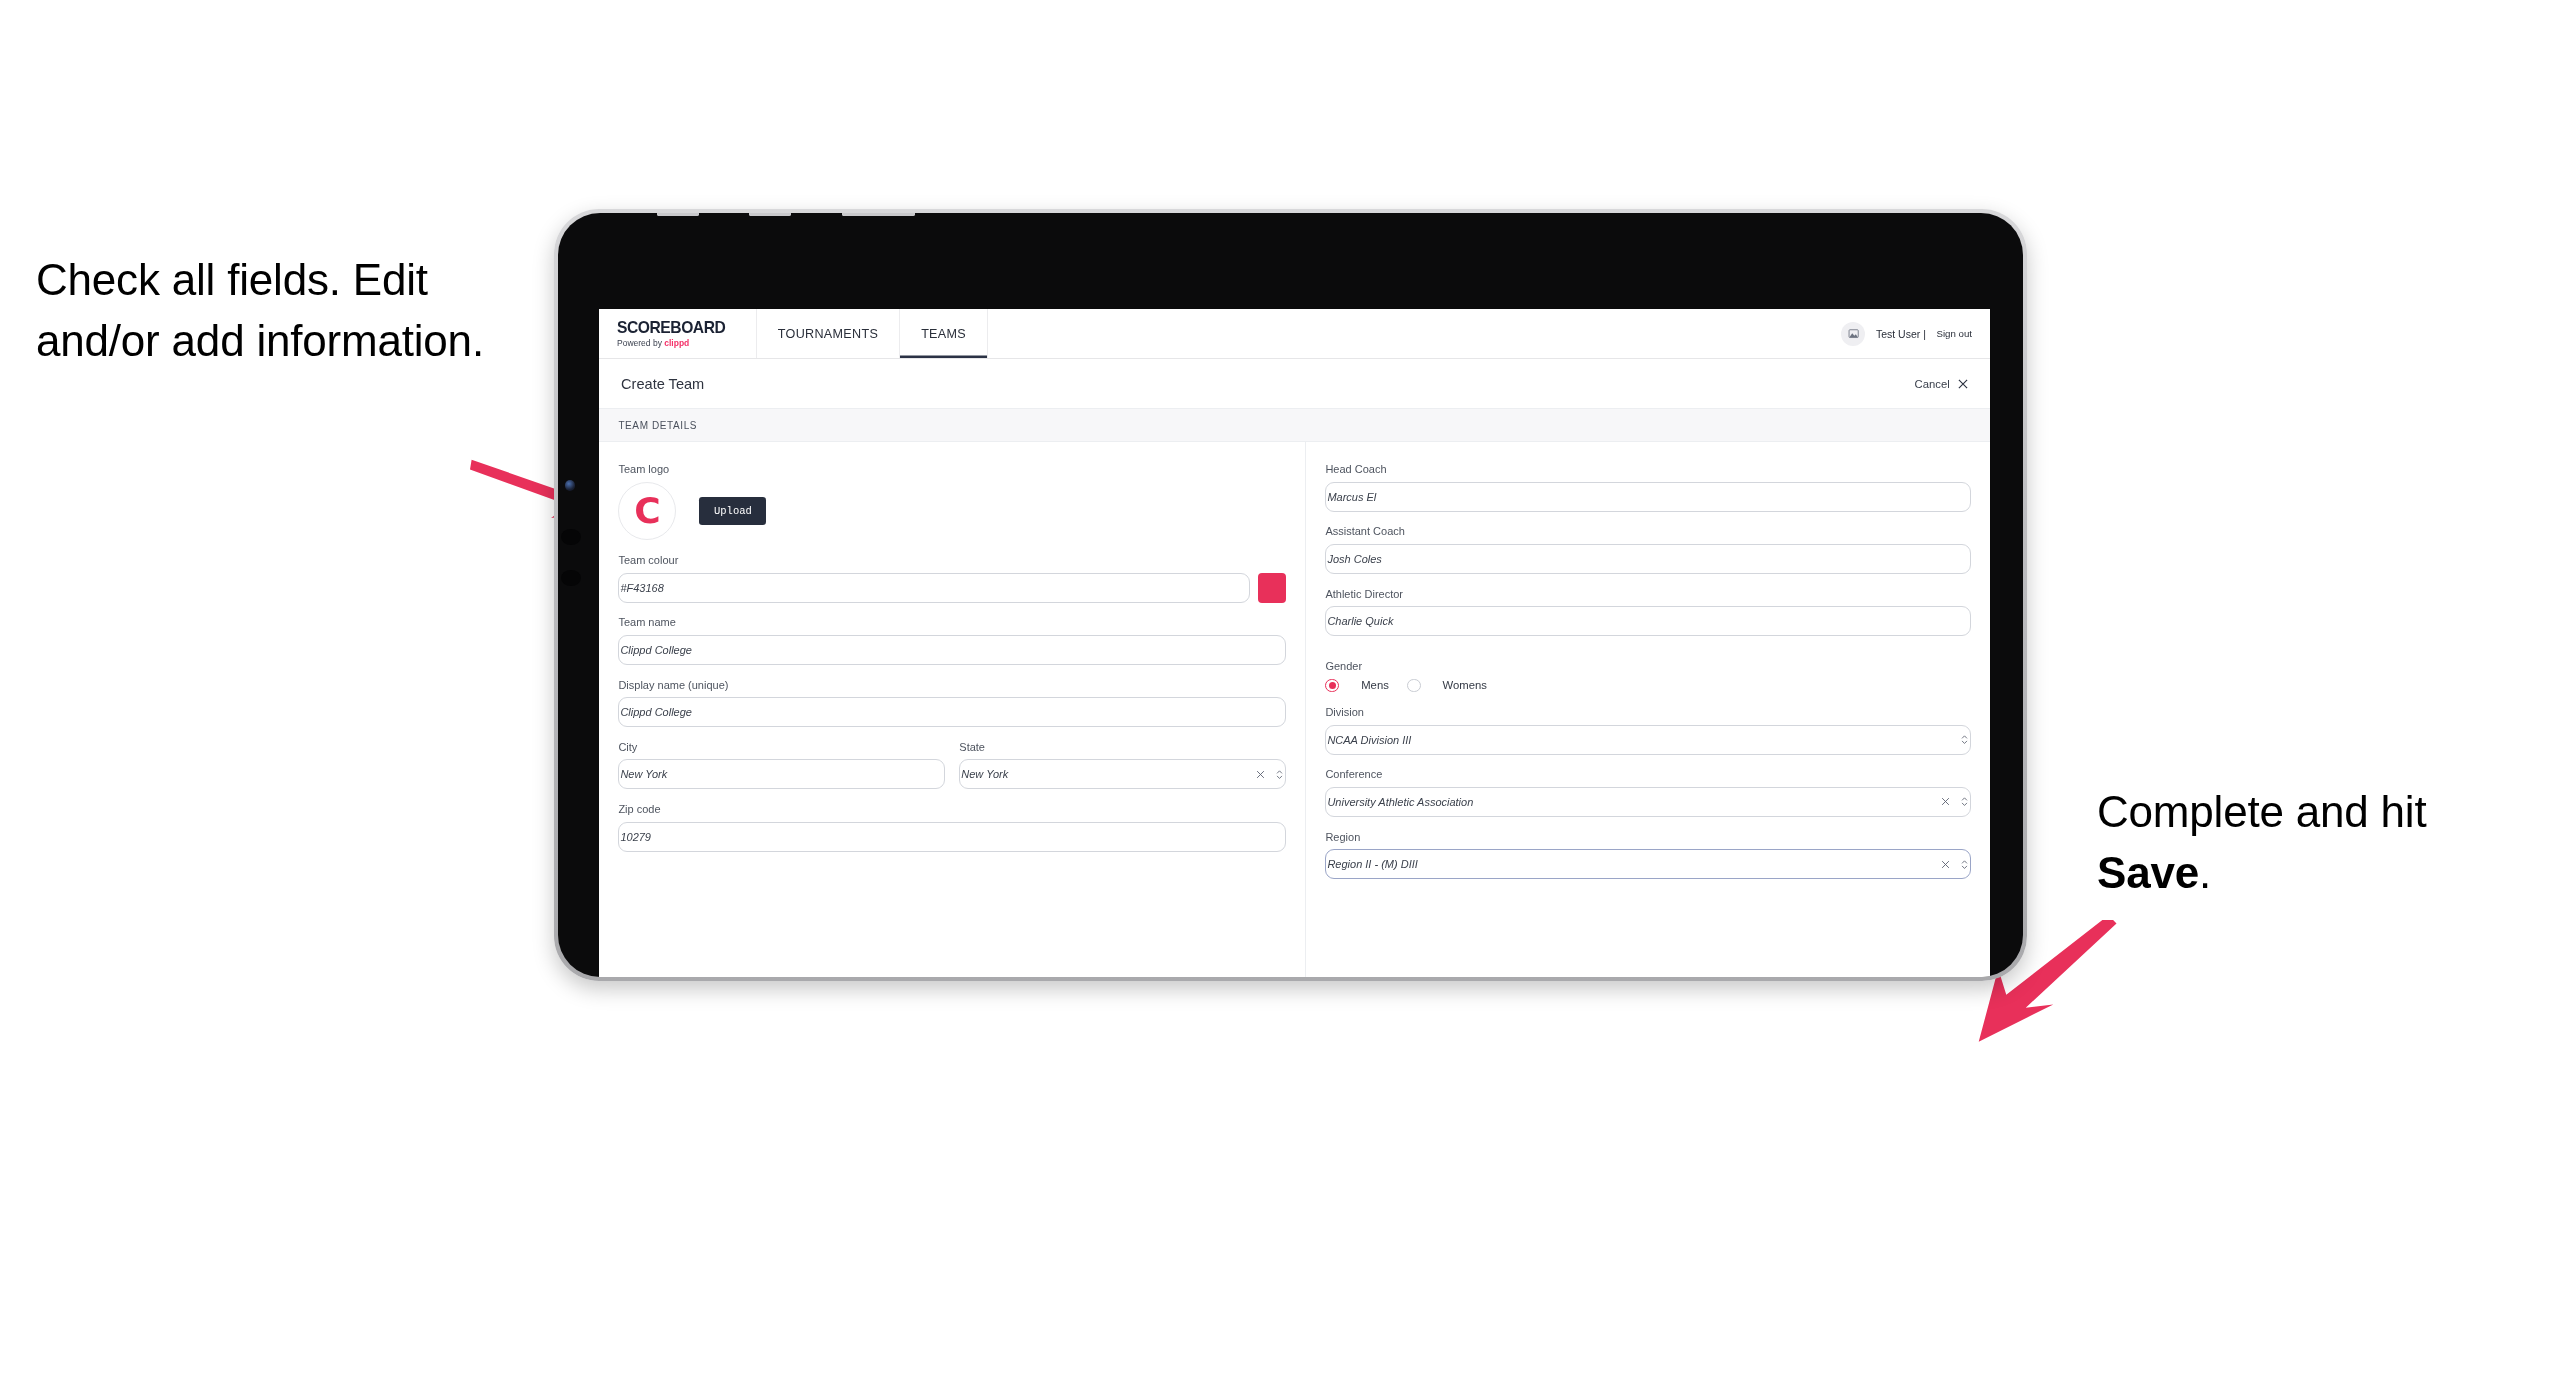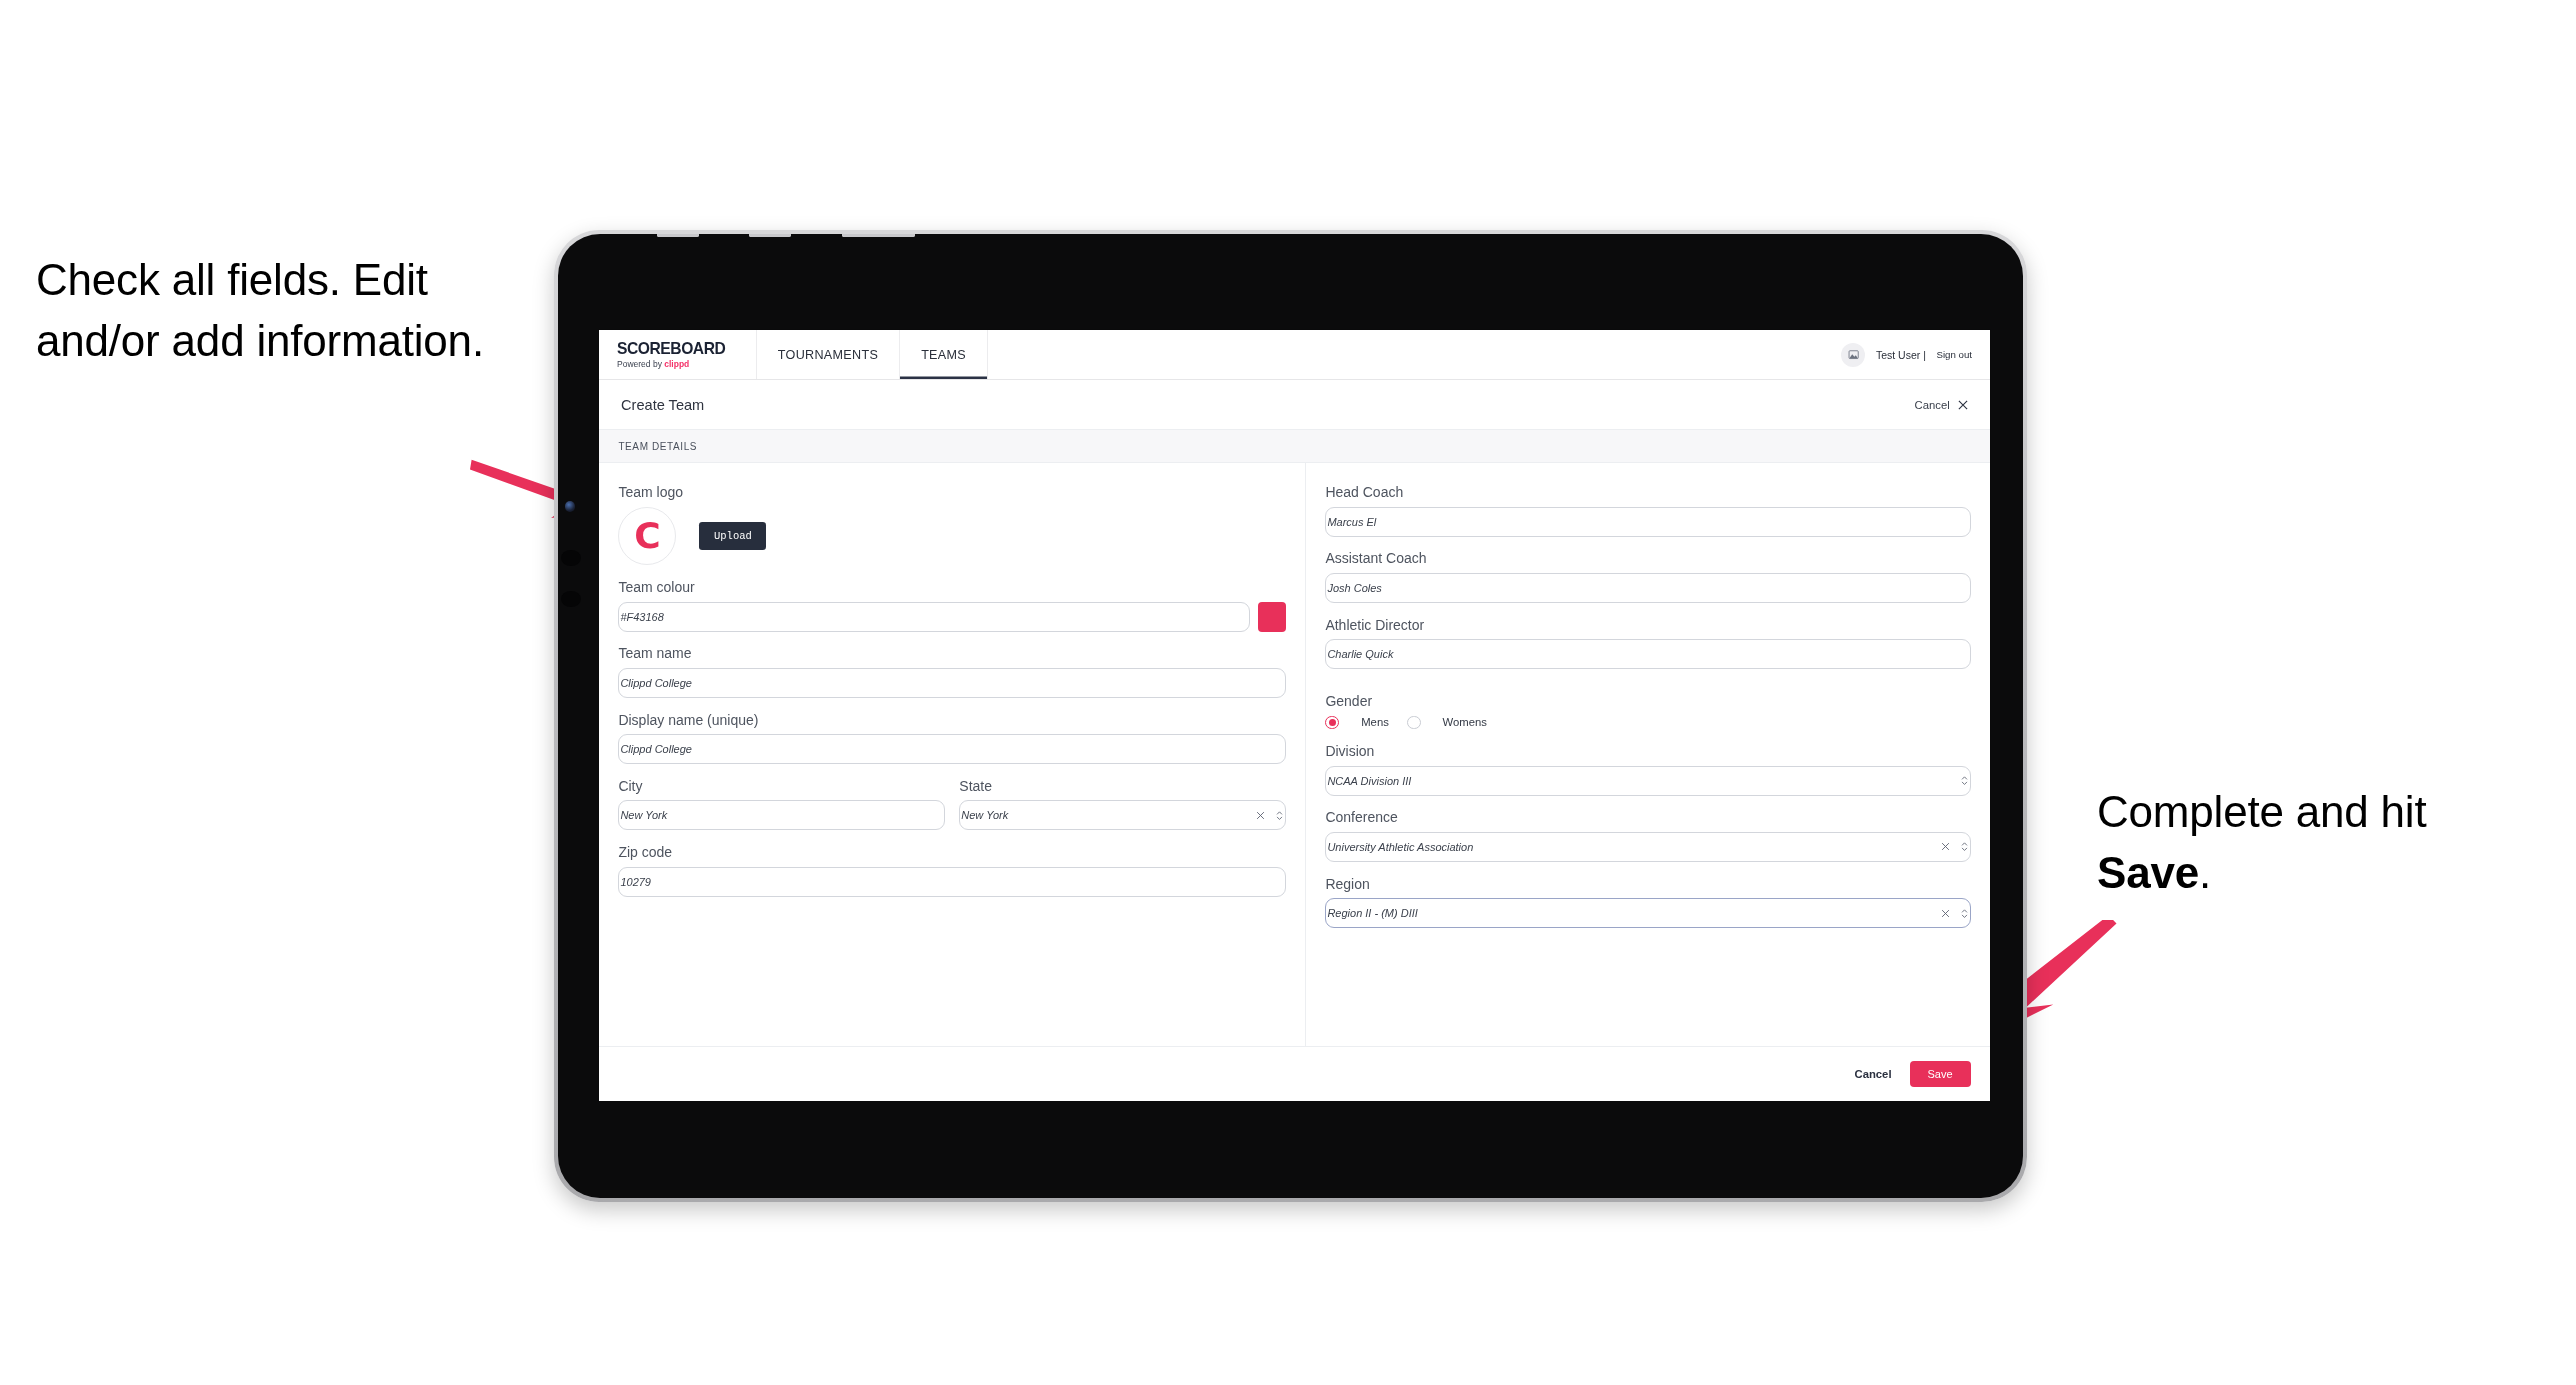--- a/index.html
+++ b/index.html
@@ -25,26 +25,25 @@
   .annot b { font-weight: 700; }
 
   .arrow { position: absolute; pointer-events: none; }
   .arrow-left  { left: 470px; top: 450px; width: 154px; height: 73px; }
   .arrow-right { left: 1969px; top: 920px; width: 154px; height: 130px; }
 
   
   .tablet {
     position: absolute;
     left: 554px; top: 209px;
-    width: 1473px; height: 972px;
+    width: 1473px; height: 772px;
     border-radius: 45px;
     background: linear-gradient(180deg,#d8d8da 0%, #bdbdc0 40%, #a9a9ac 100%);
     padding: 4px;
     box-shadow: 0 8px 21px rgba(0,0,0,0.22);
-    margin-top: 21px;
   }
   .tablet-inner {
     position: relative;
     width: 100%; height: 100%;
     border-radius: 42px;
     background: #0b0b0c;
     overflow: hidden;
   }
   .bezel-btn {
     position: absolute; background: #c9c9cc; border-radius: 1.6px;
@@ -142,21 +141,21 @@
   
   .form-body { flex: 1 1 auto; display: flex; background: #fff; min-height: 0; }
   .col {
     padding: 21px 19.4px 0 19.4px;
     position: relative;
   }
   .col-left  { width: 707px; border-right: 0.8px solid #eceef1; }
   .col-right { flex: 1 1 auto; }
 
   .label {
-    font-size: 14px; color: #4e545f; margin-bottom: 6.5px; display: block;
+    font-size: 11px; color: #4e545f; margin-bottom: 6.5px; display: block;
   }
   .field {
     height: 30px; width: 100%;
     border: 0.8px solid #d3d6dc; border-radius: 9px;
     background: #fff;
     display: flex; align-items: center;
     padding: 0 1px;
     font-size: 11px; color: #3b414c; font-style: italic;
   }
   .field.focused { border: 1.3px solid #9aa5c7; }

